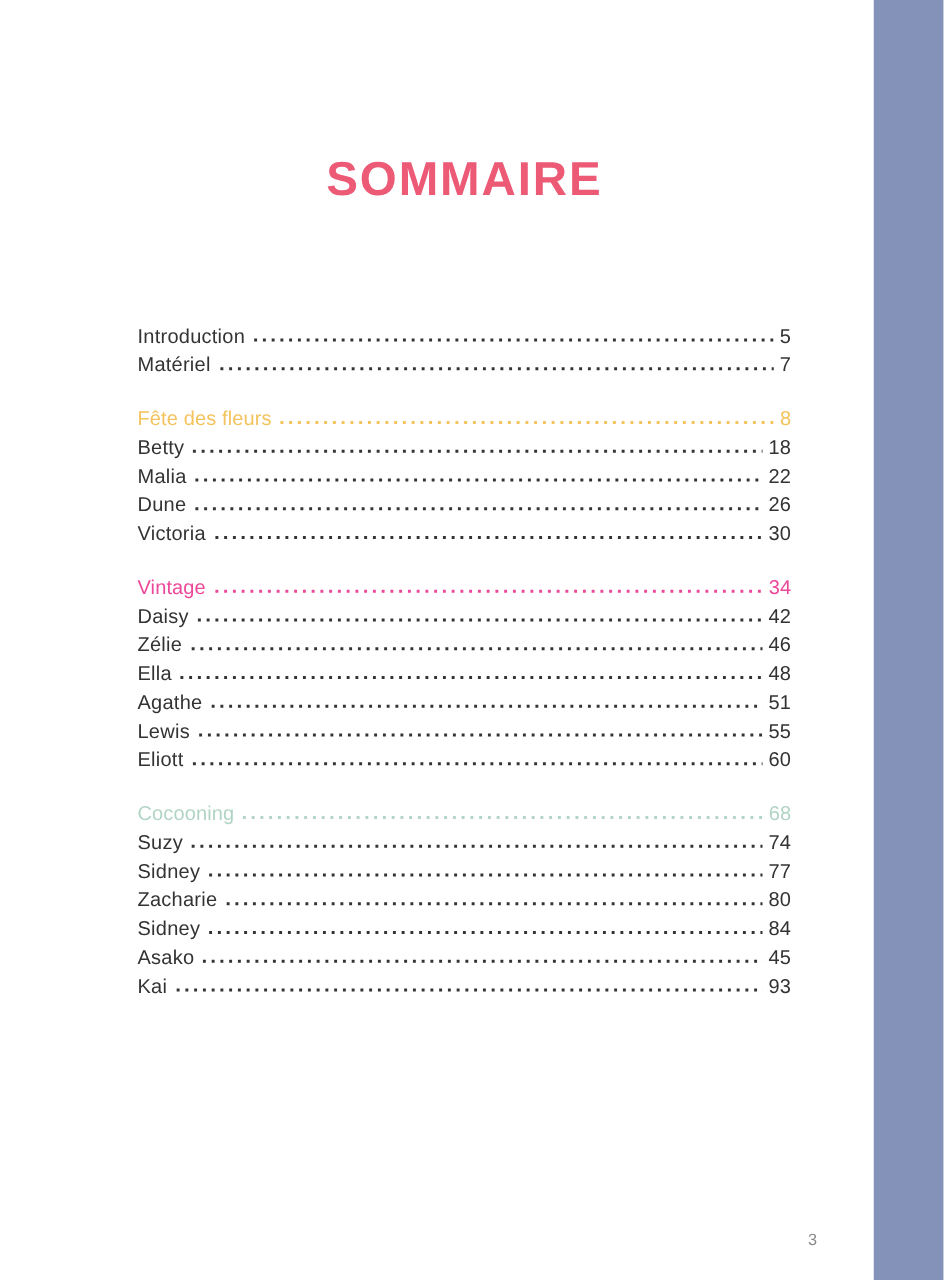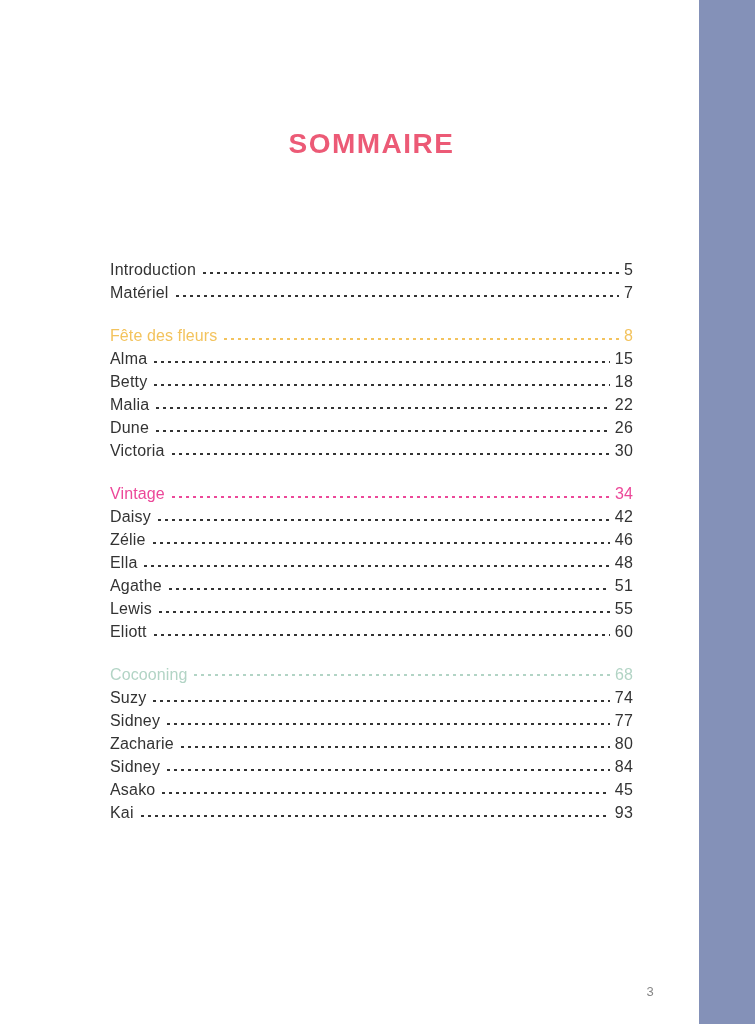--- a/index.html
+++ b/index.html
@@ -24,21 +24,21 @@
     height: 1024px;
   }
   .content {
     position: absolute;
     left: 110px;
     top: 124px;
     width: 523px;
   }
   .title {
     text-align: center;
-    font-size: 28px;
+    font-size: 38px;
     font-weight: 800;
     letter-spacing: 1.5px;
     line-height: 40px;
     margin: 0 0 0 0;
   }
   .toc {
     margin-top: 94px;
   }
   .toc-section {
     margin-top: 20px;
@@ -105,25 +105,20 @@
             <span class="toc-page">7</span>
           </div>
         </div>
         <div class="toc-section">
           <div class="toc-row toc-header" style="color: rgb(243, 195, 93);">
             <span class="toc-label">Fête des fleurs</span>
             <span class="leader"></span>
             <span class="toc-page">8</span>
           </div>
           <div class="toc-row">
-            <span class="toc-label">Alma</span>
-            <span class="leader"></span>
-            <span class="toc-page">15</span>
-          </div>
-          <div class="toc-row">
             <span class="toc-label">Betty</span>
             <span class="leader"></span>
             <span class="toc-page">18</span>
           </div>
           <div class="toc-row">
             <span class="toc-label">Malia</span>
             <span class="leader"></span>
             <span class="toc-page">22</span>
           </div>
           <div class="toc-row">
@@ -168,21 +163,21 @@
             <span class="leader"></span>
             <span class="toc-page">55</span>
           </div>
           <div class="toc-row">
             <span class="toc-label">Eliott</span>
             <span class="leader"></span>
             <span class="toc-page">60</span>
           </div>
         </div>
         <div class="toc-section">
-          <div class="toc-row toc-header" style="color: rgb(178, 212, 197); align-items: center;">
+          <div class="toc-row toc-header" style="color: rgb(178, 212, 197);">
             <span class="toc-label">Cocooning</span>
             <span class="leader"></span>
             <span class="toc-page">68</span>
           </div>
           <div class="toc-row">
             <span class="toc-label">Suzy</span>
             <span class="leader"></span>
             <span class="toc-page">74</span>
           </div>
           <div class="toc-row">

